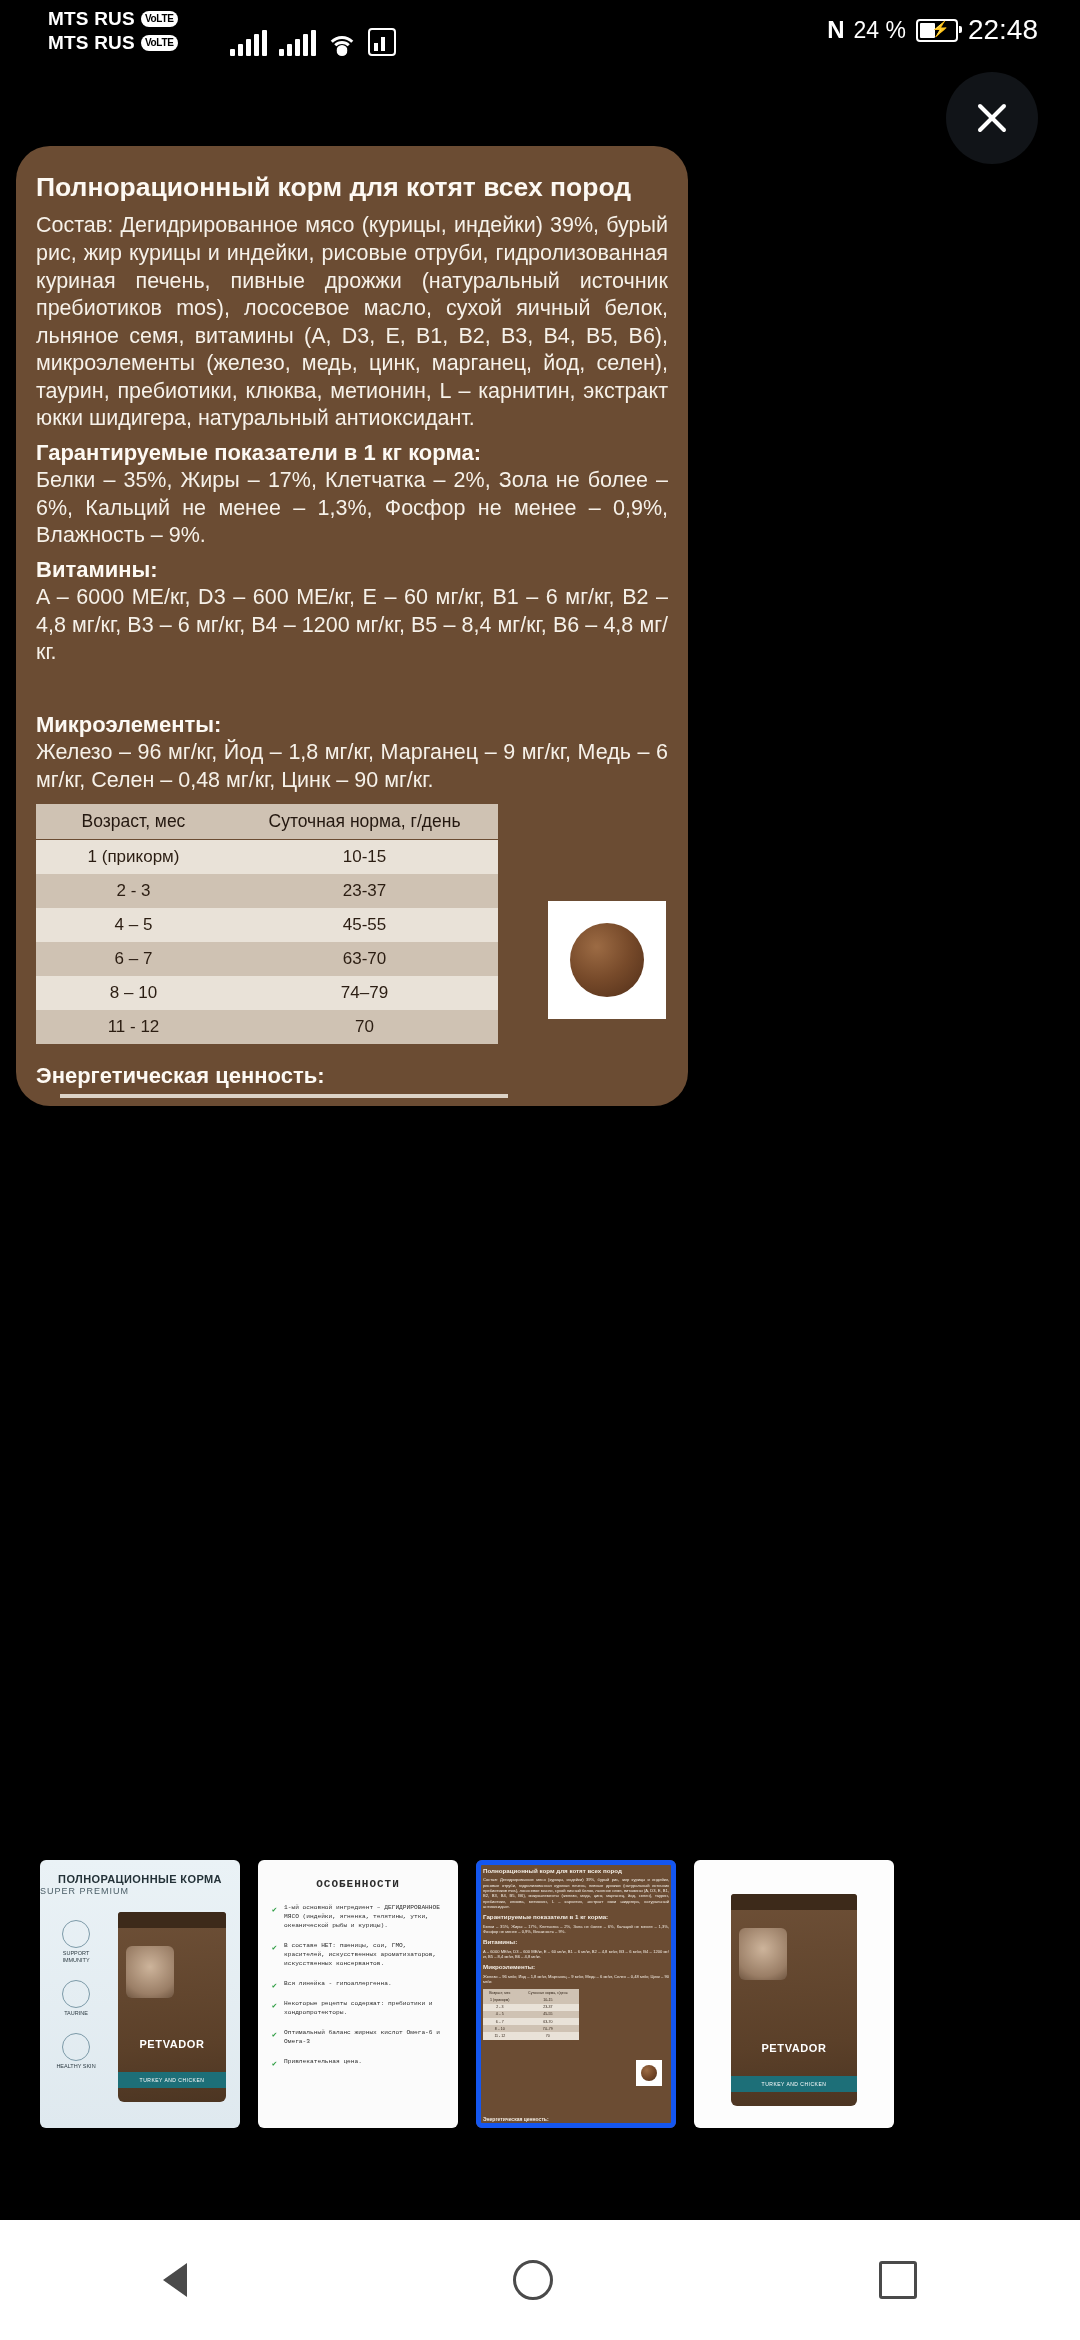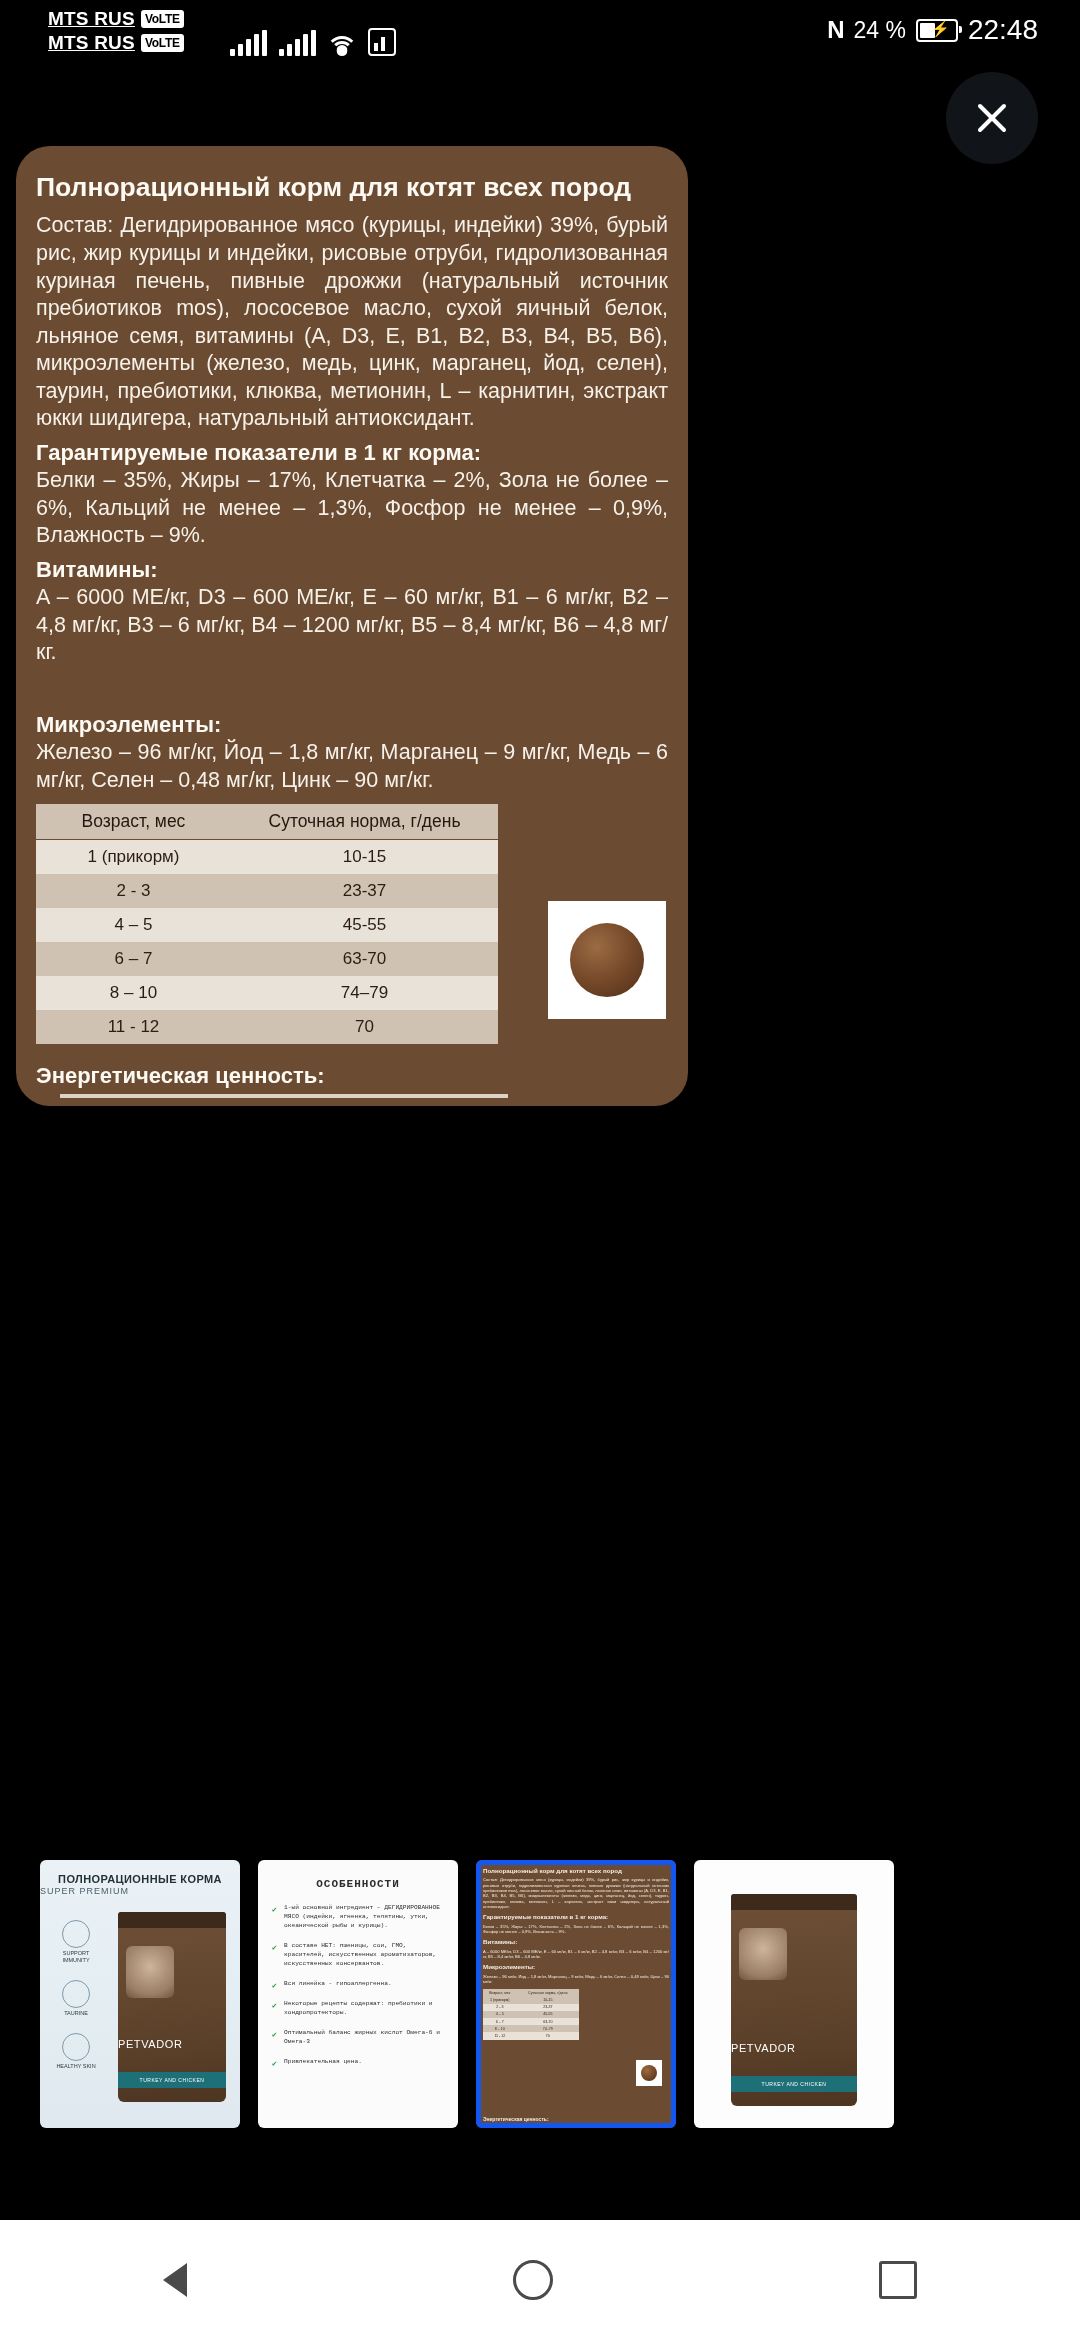--- a/index.html
+++ b/index.html
@@ -32,31 +32,30 @@
     gap: 2px;
   }
   .carrier-row {
     display: flex;
     align-items: center;
     gap: 6px;
     font-size: 19px;
     font-weight: 600;
     letter-spacing: .2px;
     white-space: nowrap;
-    text-decoration: underline;
   }
   .volte-badge {
     display: inline-block;
     background: #ffffff;
     color: #000000;
-    font-size: 12px;
+    font-size: 10px;
     font-weight: 700;
     line-height: 1;
     padding: 3px 4px 3px 4px;
-    border-radius: 3px;
+    border-radius: 9px;
     letter-spacing: -.3px;
   }
   .sb-icons {
     position: absolute;
     left: 230px; top: 12px;
     display: flex;
     align-items: flex-end;
     gap: 12px;
     height: 44px;
   }
@@ -354,23 +353,24 @@
     position: absolute;
     left: 8px; top: 34px;
     width: 48px; height: 52px;
     border-radius: 6px;
     background: radial-gradient(circle at 50% 40%, #cdb49b 0%, #9a7e66 70%, #6d543f 100%);
   }
   .pack .brand {
     position: absolute;
     left: 0; right: 0;
     bottom: 52px;
+    text-align: center;
     color: #fff;
     font-size: 11px;
-    font-weight: 400;
+    font-weight: 700;
     letter-spacing: .6px;
     margin-top: 28px;
   }
   .pack .teal {
     position: absolute;
     left: 0; right: 0; bottom: 14px;
     height: 16px;
     background: #1d6f78;
   }
   .pack .teal span {

